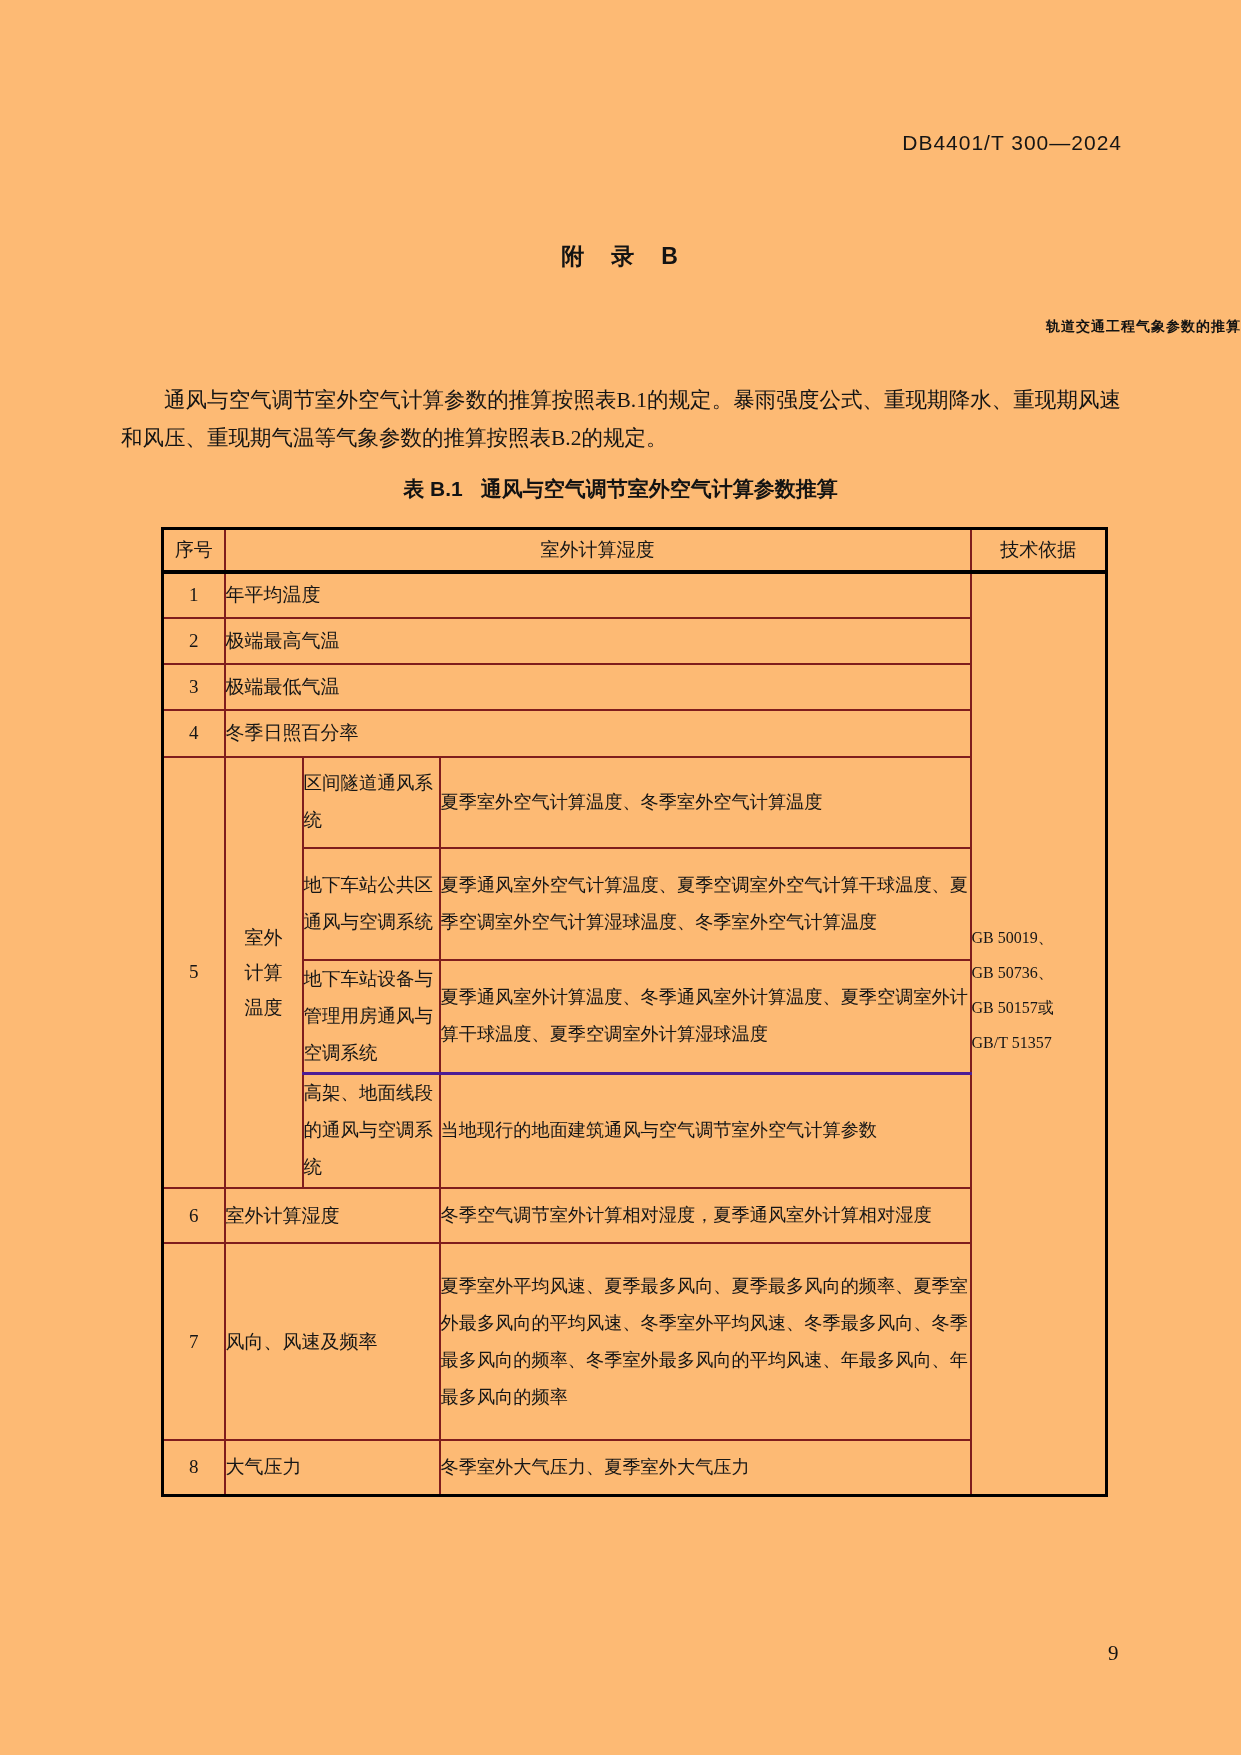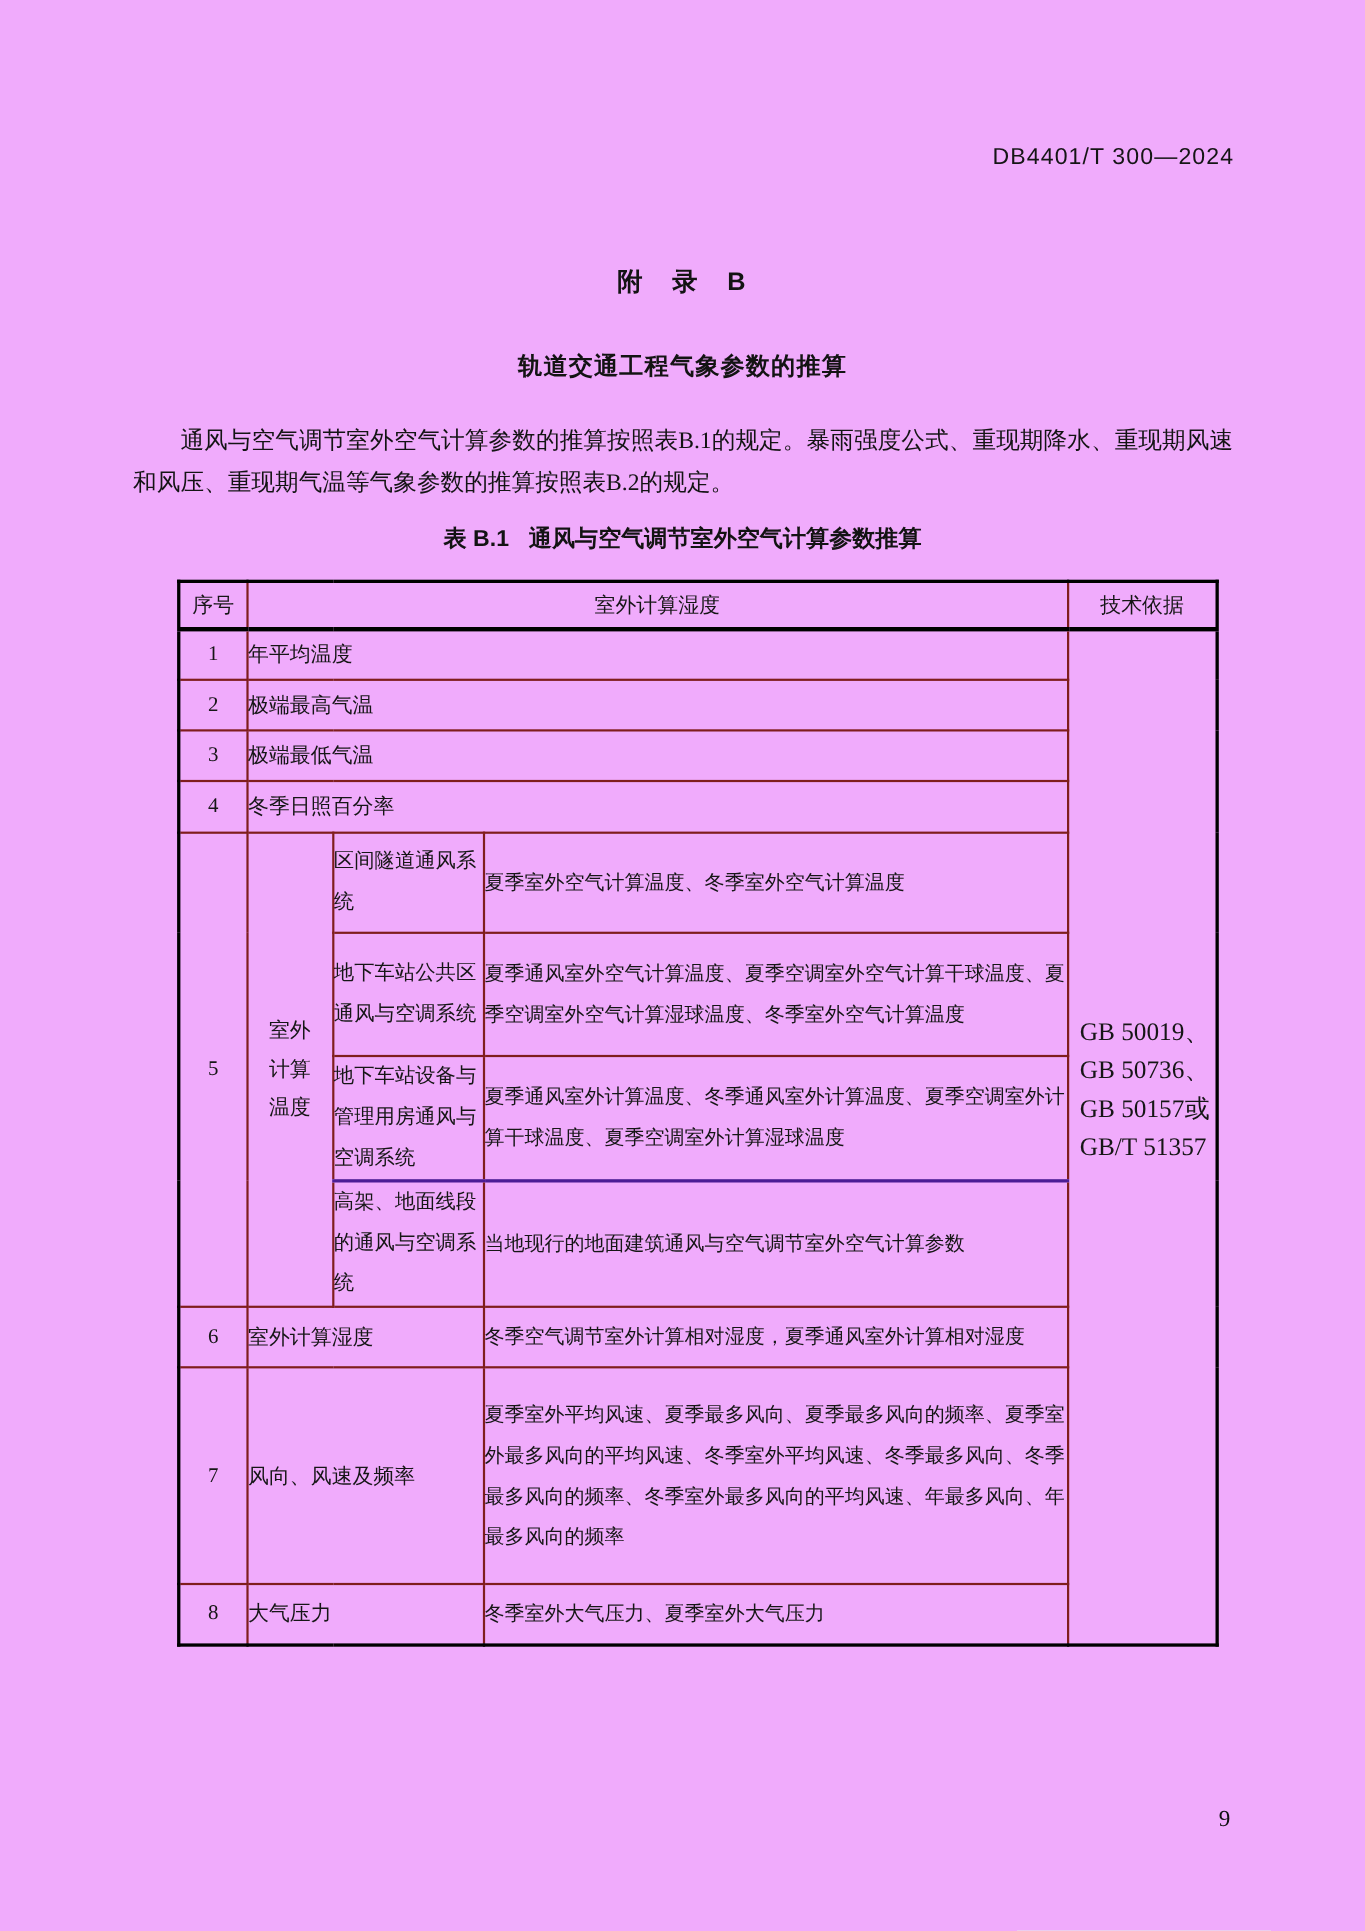--- a/index.html
+++ b/index.html
@@ -1,30 +1,30 @@
 <!DOCTYPE html>
 <html><head>
 <meta charset="utf-8">
 <style>
   html,body { margin:0; padding:0; background:#e8e8e8; }
   .page {
     position:relative; width:1241px; height:1755px; margin:0 auto;
-    background:#f0abfc; color:#121212; overflow:hidden;
+    background:#fdba74; color:#121212; overflow:hidden;
     font-family:"Liberation Serif","DejaVu Serif",serif;
   }
   .header-code {
     position:absolute; top:131px; right:119px;
     font-family:"Liberation Sans","DejaVu Sans",sans-serif;
     font-size:21px; letter-spacing:1px; color:#151515;
   }
   .title-line { position:absolute; left:0; width:100%; text-align:center; font-weight:bold;
     font-family:"Liberation Sans","DejaVu Sans",sans-serif; color:#131313; }
   .t1 { top:241px; font-size:23px; letter-spacing:2px; }
   .t2 { top:281px; font-size:21px; }
-  .t3 { top:318px; font-size:22px; letter-spacing:1px; }
+  .t3 { top:318px; font-size:14px; letter-spacing:1px;text-align:right; }
   .body-par {
     position:absolute; left:121px; top:381px; width:1000px;
     font-size:21.5px; line-height:38px; text-indent:2em;
     text-align:justify; color:#141414;font-family:Liberation Serif, serif;
   }
   .tbl-caption {
     position:absolute; left:0; top:475px; width:100%; text-align:center;
     font-family:"Liberation Sans","DejaVu Sans",sans-serif;
     font-weight:bold; font-size:21px; color:#131313;
   }
@@ -36,21 +36,21 @@
     font-size:19px; color:#161616;
   }
   table.b1 td { border:2px solid #7f1d1d; vertical-align:middle; padding:0; }
   tr.thead td { border-bottom:4px solid #000; text-align:center; font-size:19px; }
   .c-no { text-align:center; }
   .c-center { text-align:left; }
   .c-content { text-align:left; padding:6px 11px 6px 15px; line-height:37px; font-size:18.2px;font-family:Liberation Serif, serif; }
   .c-system { text-align:left; padding:4px 8px 4px 12px; line-height:37px; font-size:18.5px; }
   .c-cat .stack { width:42px; margin:0 auto; line-height:35px; text-align:center; }
   .c-basis { }
-  .basis-lines { position:relative; top:-44px; padding-left:10px; line-height:35px; font-size:23px; }
+  .basis-lines { position:relative; top:-44px; line-height:35px; font-size:16px; }
   tr.sub4 td { border-top:3px solid #4c1d95; }
   .page-num { position:absolute; left:1108px; top:1641px; font-size:21px; color:#111; }
 </style>
 </head>
 <body>
 
 <div class="page">
 
   <div class="header-code">DB4401/T 300—2024</div>
 

